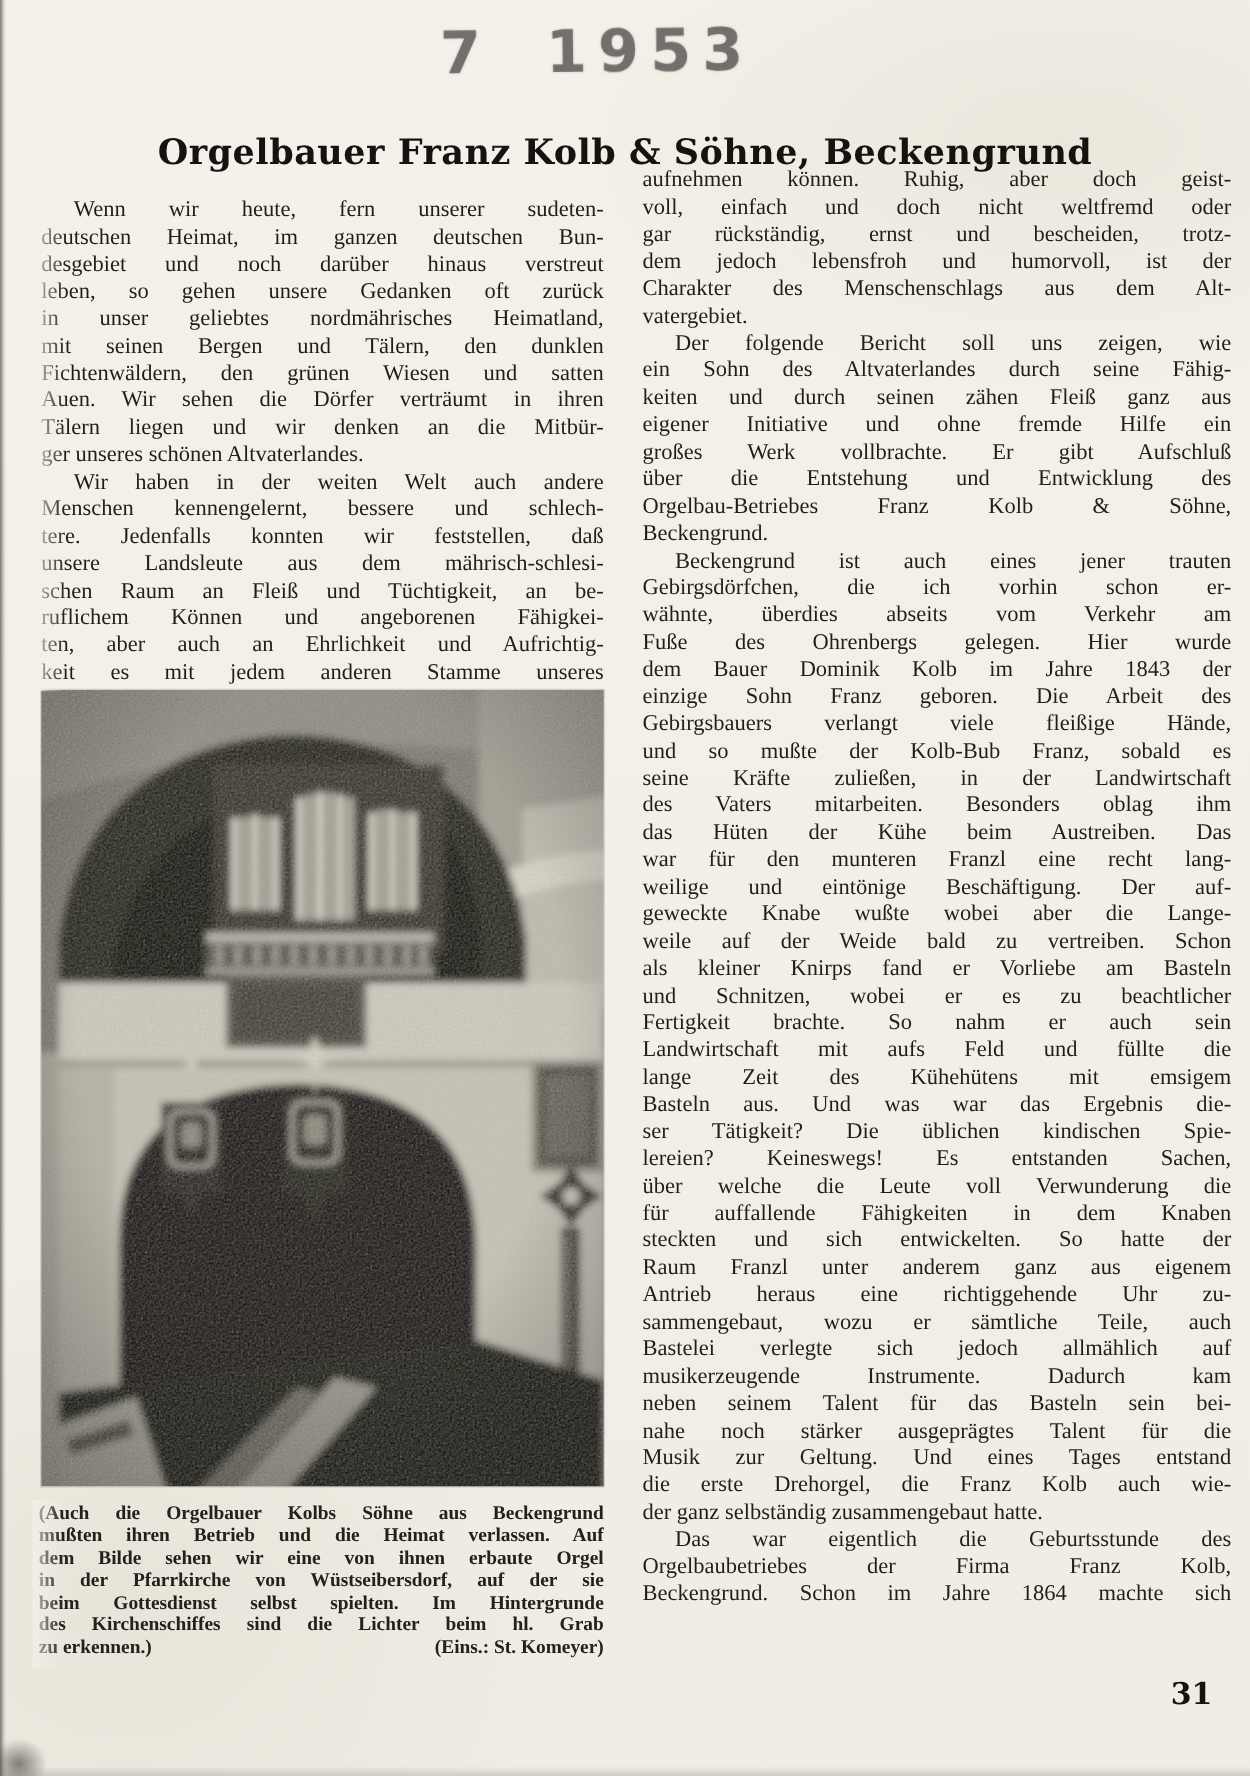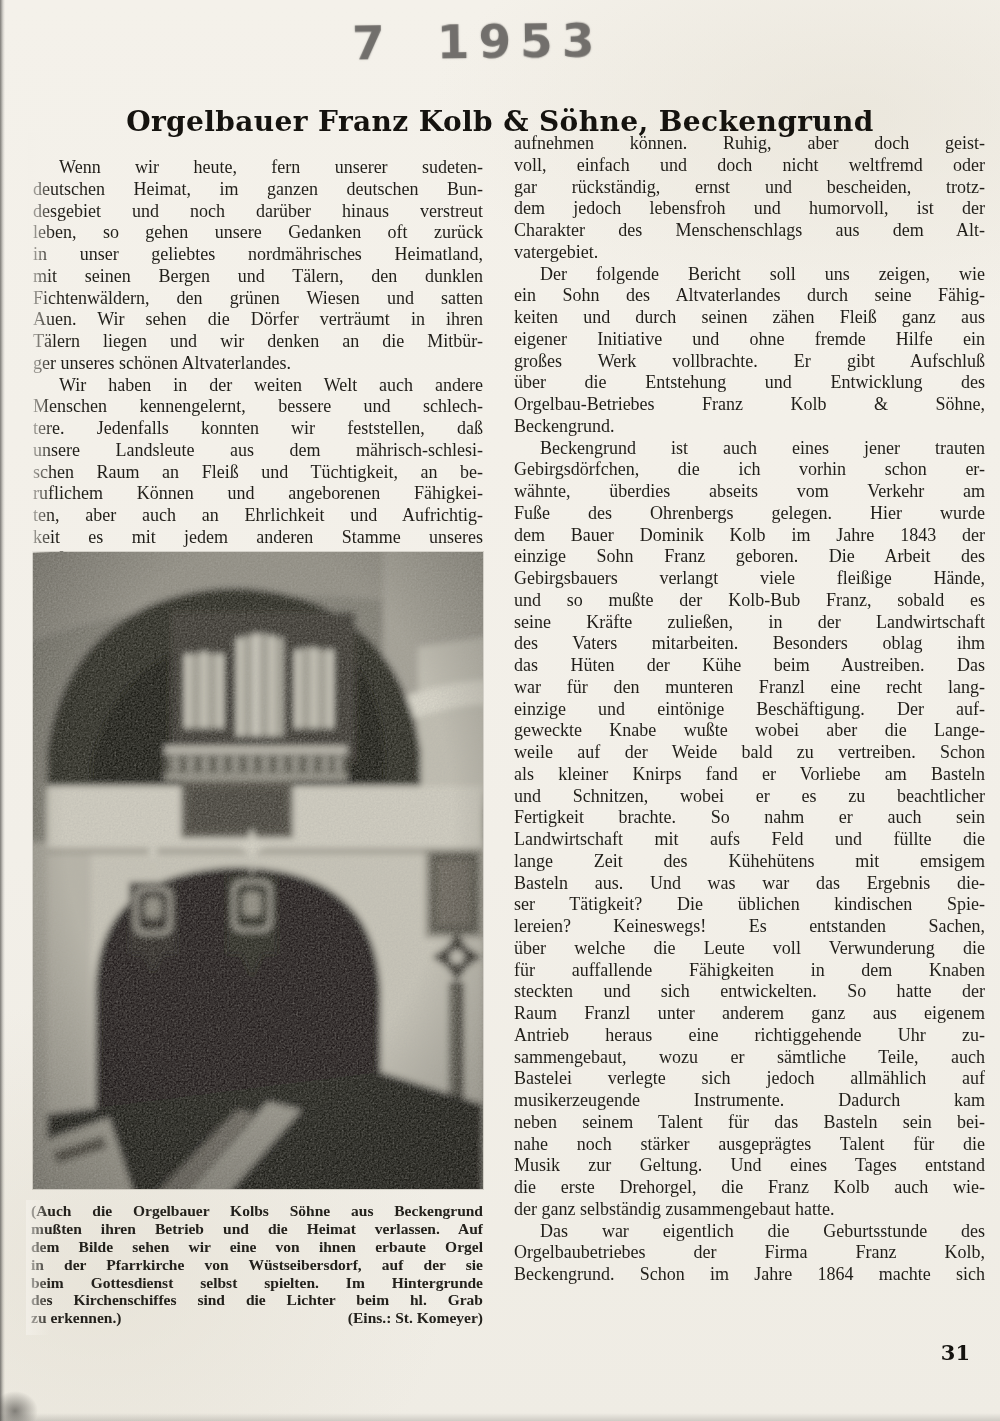--- a/index.html
+++ b/index.html
@@ -48,21 +48,21 @@
   .photo{position:absolute;left:33px;top:552px;width:450px;height:637px;margin:0;padding:0;
     box-shadow:0 0 0 1px rgba(120,116,106,.25);}
   .photo svg{display:block;}
   
   .caption{position:absolute;left:31px;top:1202px;width:452px;
     font-size:15.5px;font-weight:bold;color:#23211c;}
   .cap-line{height:17.9px;line-height:17.9px;text-align:justify;text-align-last:justify;white-space:nowrap;}
   .cap-tail{height:17.9px;line-height:17.9px;display:flex;justify-content:space-between;}
   
   .pagenum{position:absolute;left:900px;top:1340px;width:70px;text-align:right;
-    font-family:"DejaVu Serif", serif;font-weight:bold;font-size:21px;color:#15130f;}
+    font-family:"DejaVu Serif", serif;font-weight:bold;font-size:24px;color:#15130f;}
 </style>
 </head>
 <body>
 
 <div class="page">
 
   <div class="stamp">
     <span>7</span>
     <span class="yr">1953</span>
   </div>
@@ -241,21 +241,21 @@
       <div class="line">wähnte, überdies abseits vom Verkehr am</div>
       <div class="line">Fuße des Ohrenbergs gelegen. Hier wurde</div>
       <div class="line">dem Bauer Dominik Kolb im Jahre 1843 der</div>
       <div class="line">einzige Sohn Franz geboren. Die Arbeit des</div>
       <div class="line">Gebirgsbauers verlangt viele fleißige Hände,</div>
       <div class="line">und so mußte der Kolb-Bub Franz, sobald es</div>
       <div class="line">seine Kräfte zuließen, in der Landwirtschaft</div>
       <div class="line">des Vaters mitarbeiten. Besonders oblag ihm</div>
       <div class="line">das Hüten der Kühe beim Austreiben. Das</div>
       <div class="line">war für den munteren Franzl eine recht lang-</div>
-      <div class="line">einzige und eintönige Beschäftigung. Der auf-</div>
+      <div class="line">weilige und eintönige Beschäftigung. Der auf-</div>
       <div class="line">geweckte Knabe wußte wobei aber die Lange-</div>
       <div class="line">weile auf der Weide bald zu vertreiben. Schon</div>
       <div class="line">als kleiner Knirps fand er Vorliebe am Basteln</div>
       <div class="line">und Schnitzen, wobei er es zu beachtlicher</div>
       <div class="line">Fertigkeit brachte. So nahm er auch sein</div>
       <div class="line">Landwirtschaft mit aufs Feld und füllte die</div>
       <div class="line">lange Zeit des Kühehütens mit emsigem</div>
       <div class="line">Basteln aus. Und was war das Ergebnis die-</div>
       <div class="line">ser Tätigkeit? Die üblichen kindischen Spie-</div>
       <div class="line">lereien? Keineswegs! Es entstanden Sachen,</div>

